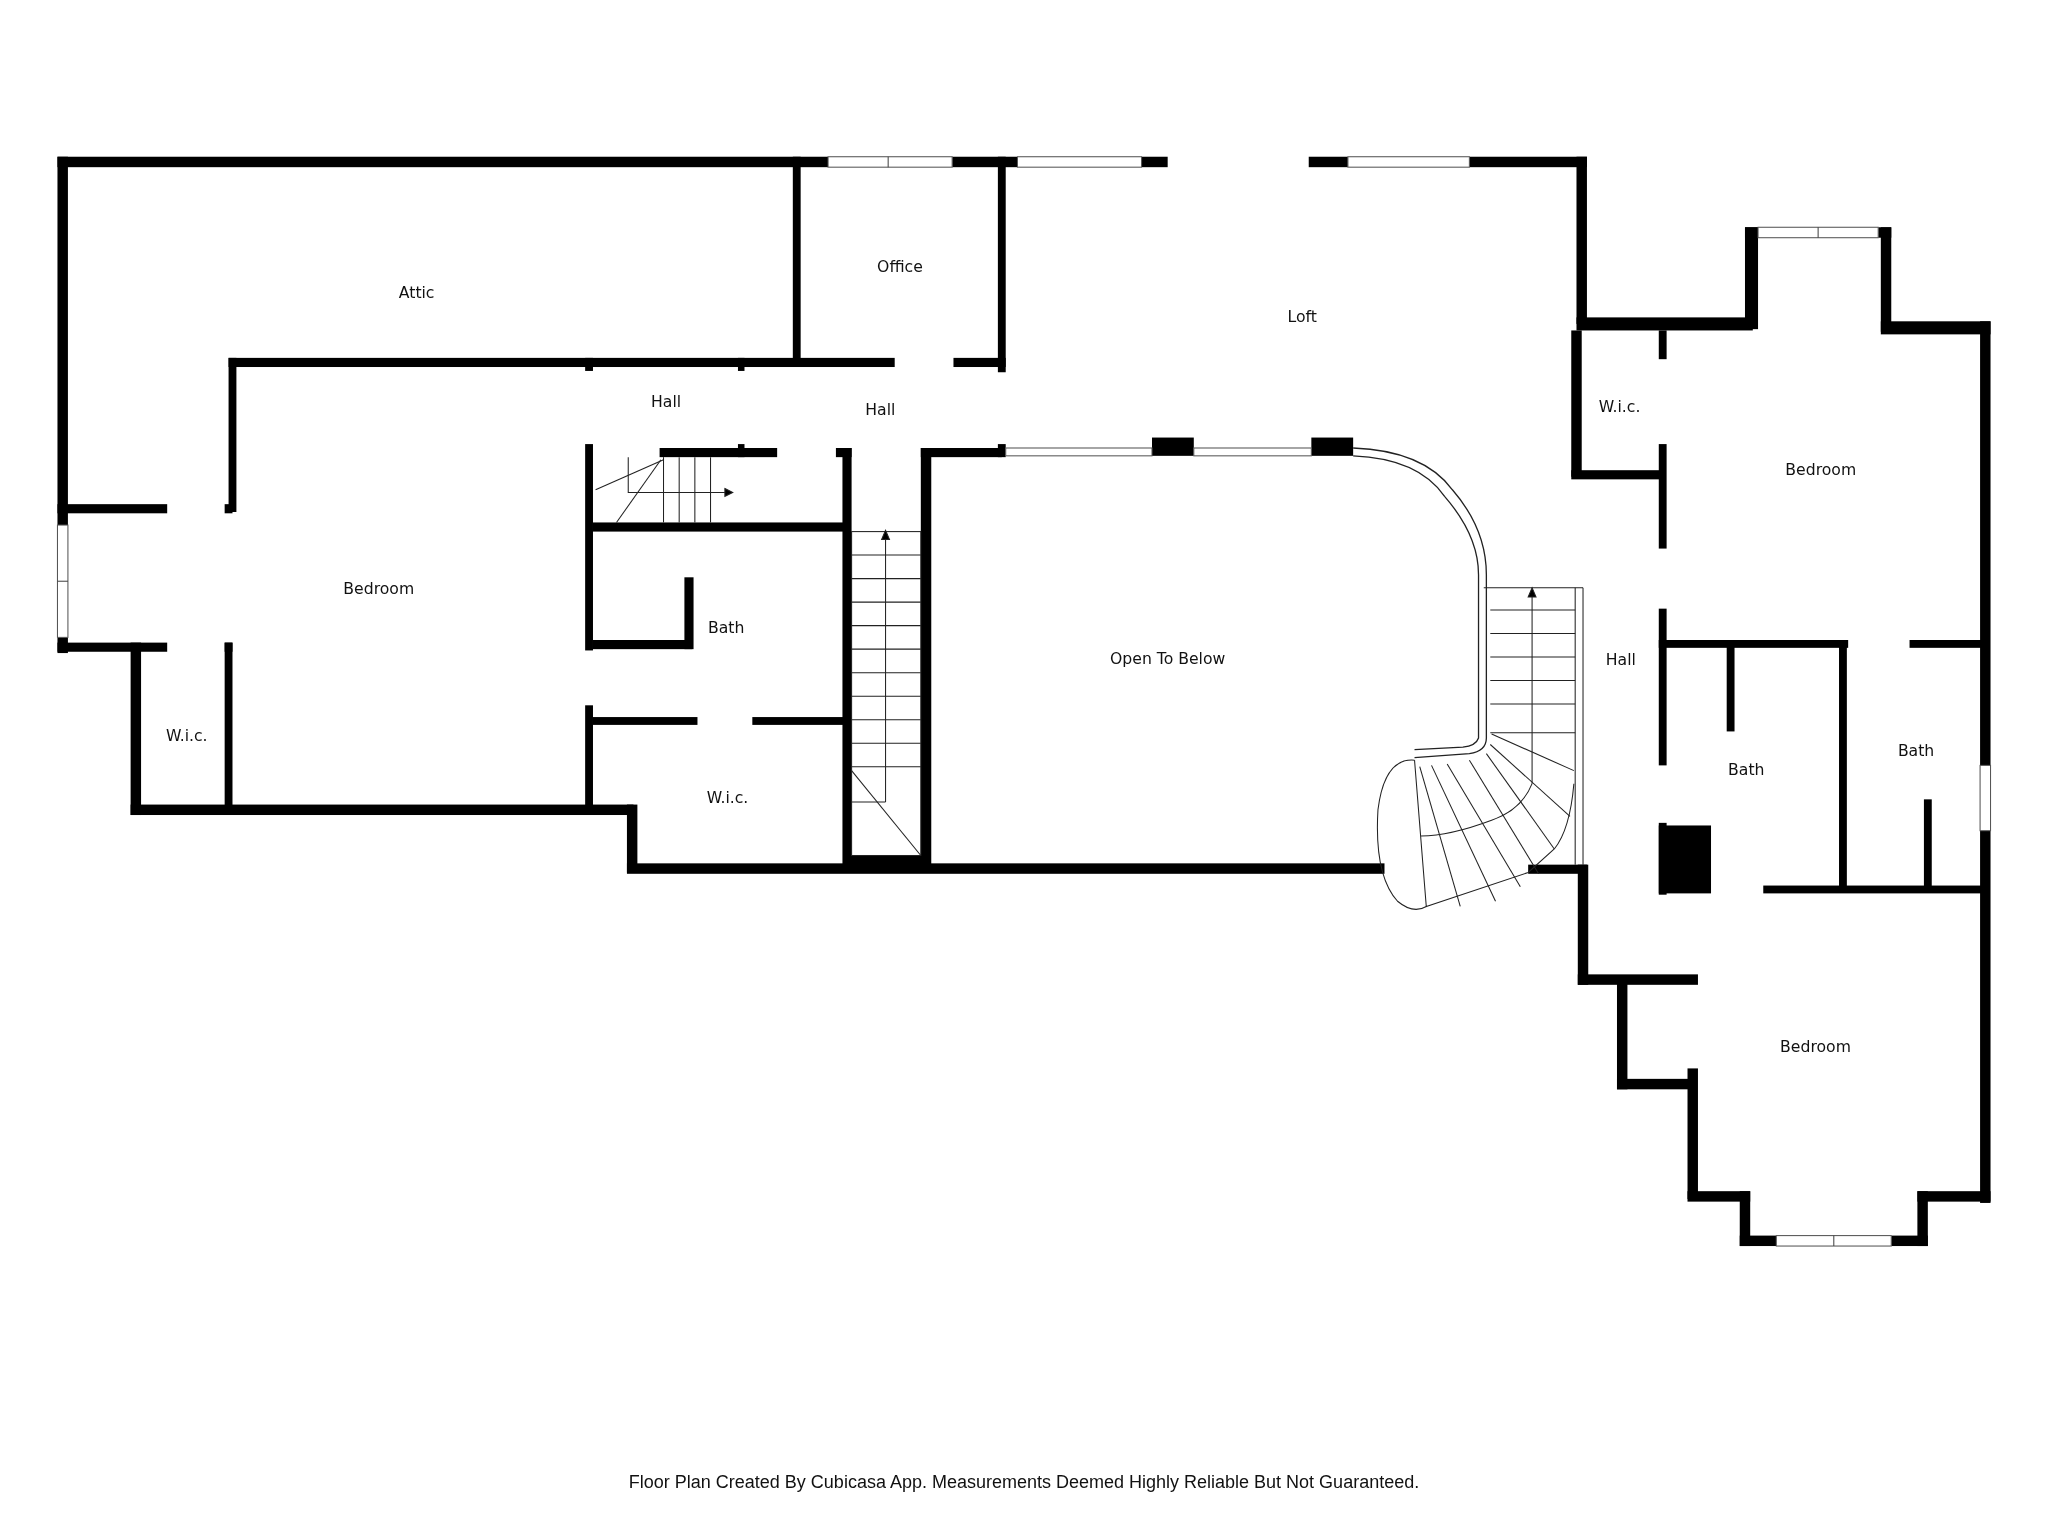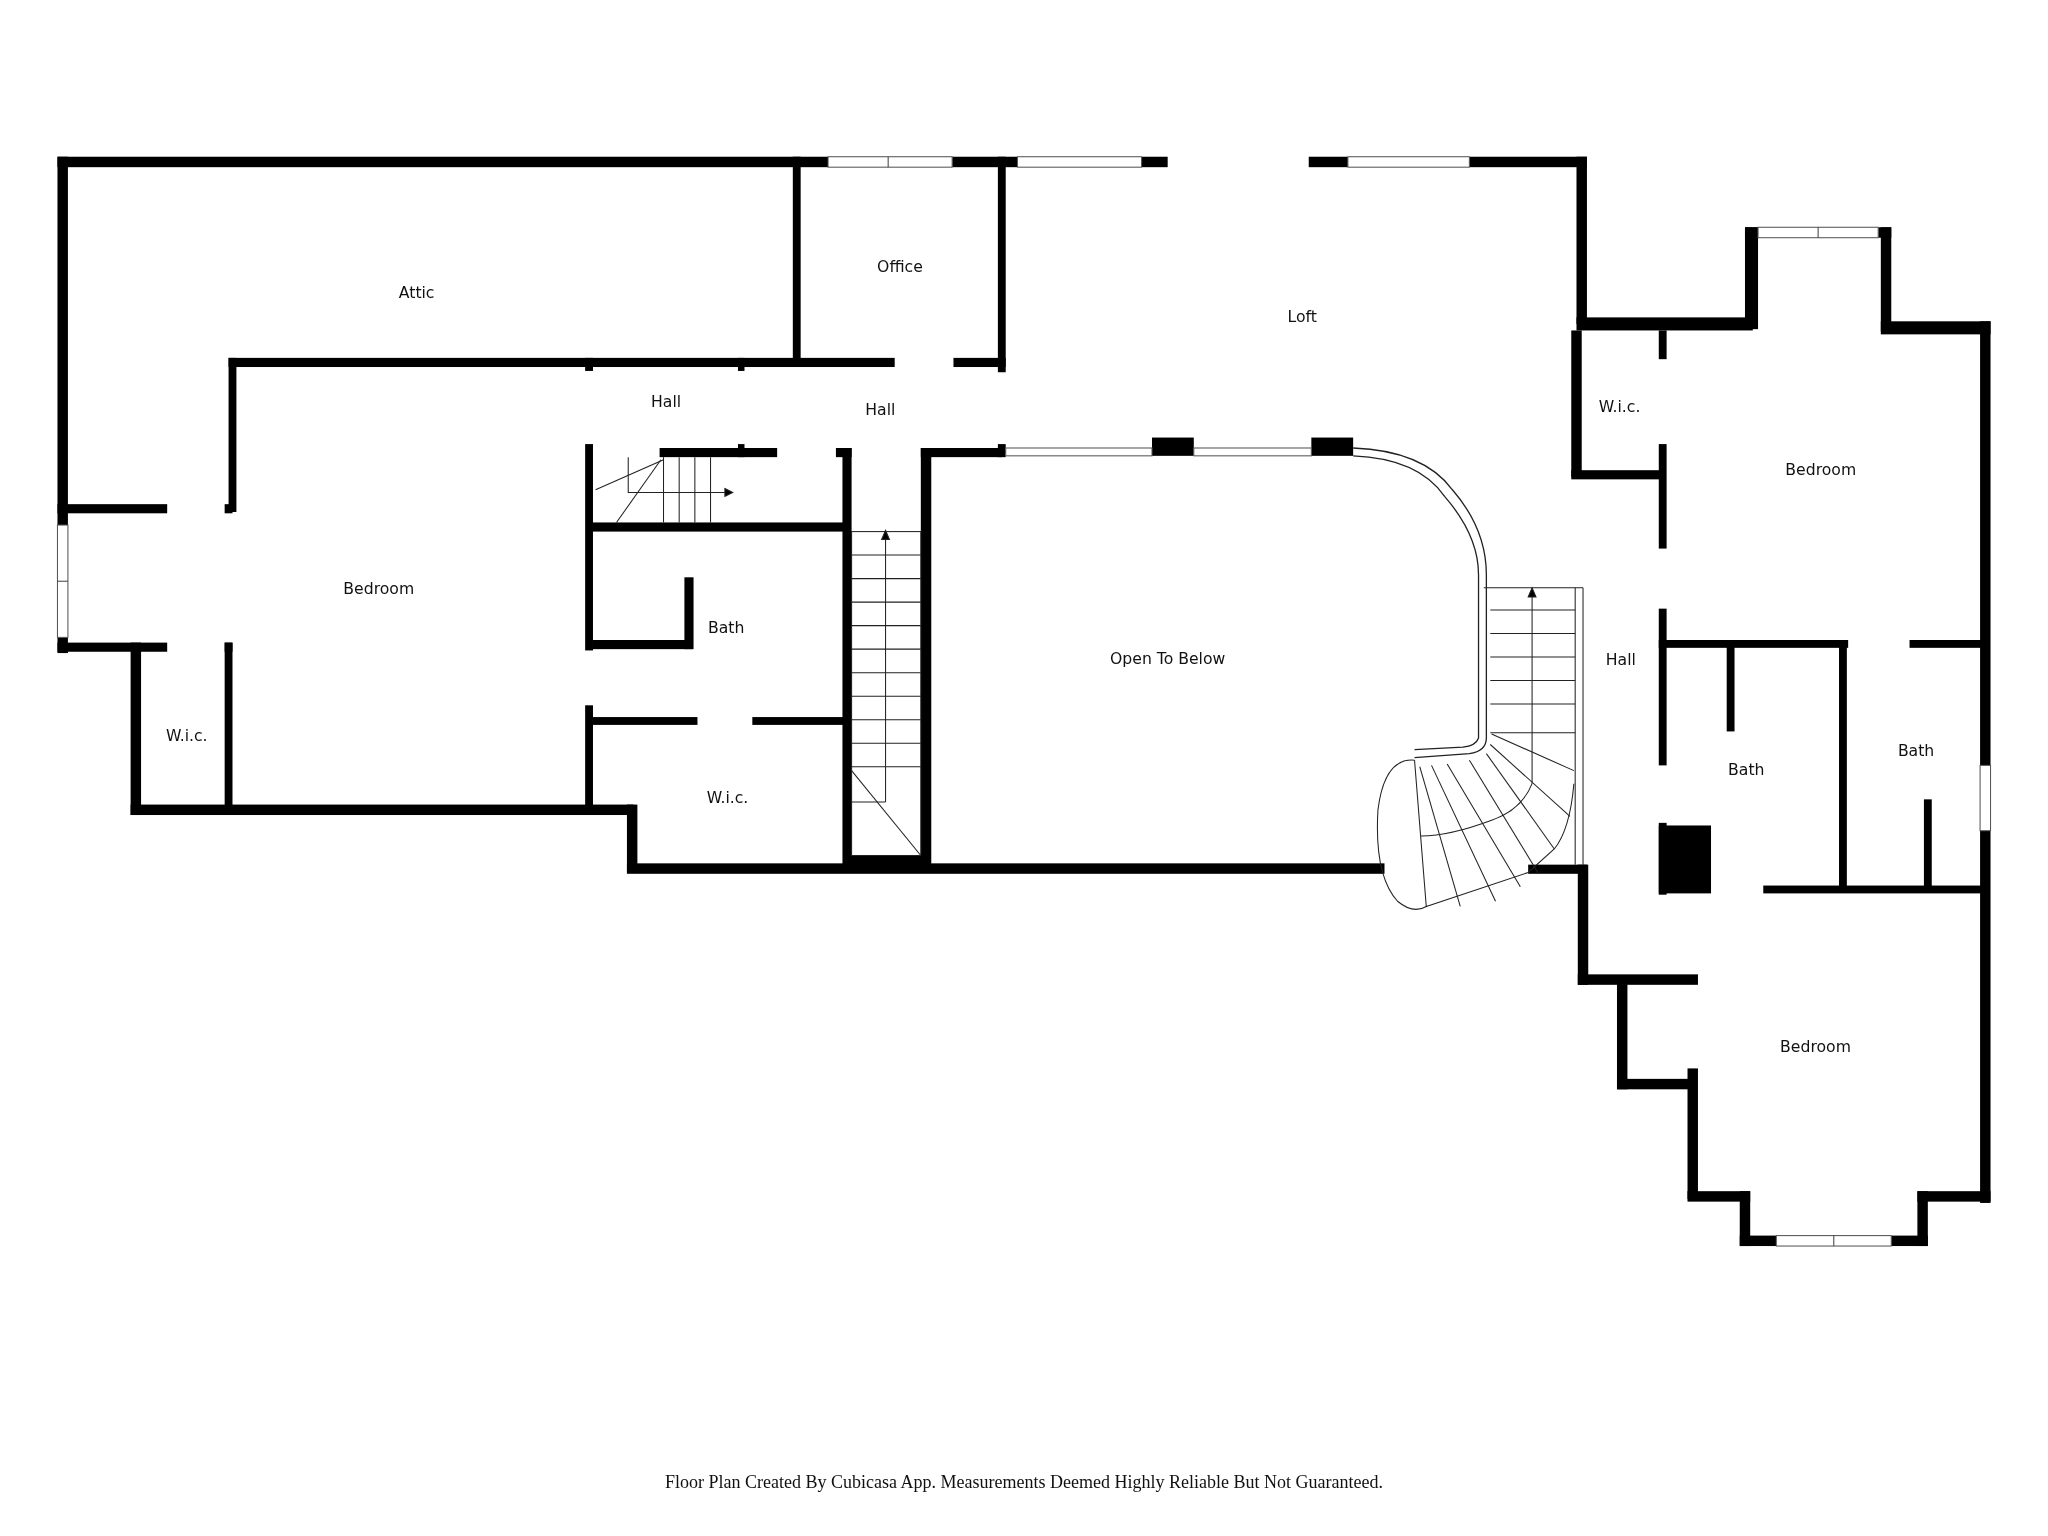--- a/index.html
+++ b/index.html
@@ -6,21 +6,21 @@
   body { width: 2048px; height: 1536px; position: relative; overflow: hidden;
          font-family: "DejaVu Sans", sans-serif; }
   #plan { position: absolute; left: 0; top: 0; width: 2048px; height: 1536px; }
   .wall { fill: #000; }
   .win { fill: #fff; stroke: #555; stroke-width: 0.8; }
   .winline { stroke: #444; stroke-width: 0.8; }
   .stair { fill: none; stroke: #222; stroke-width: 0.8; }
   .rail { fill: none; stroke: #222; stroke-width: 1; }
   .lbl { font-family: "DejaVu Sans", sans-serif; font-size: 12px; fill: #111; text-anchor: middle; dominant-baseline: middle; }
   #footer { position: absolute; left: 0; width: 2048px; top: 1472px; text-align: center;
-            font-family: Liberation Serif, serif; font-size: 18px; color: #111; }
+            font-family: Liberation Sans, sans-serif; font-size: 18px; color: #111; }
 </style>
 </head>
 <body>
 
 <svg id="plan" viewBox="0 0 1568 1176" xmlns="http://www.w3.org/2000/svg">
   <g>
 
     <rect class="wall" x="44" y="120" width="590" height="8"></rect>
     <rect class="wall" x="729" y="120" width="50" height="8"></rect>
     <rect class="wall" x="874" y="120" width="20" height="8"></rect>

